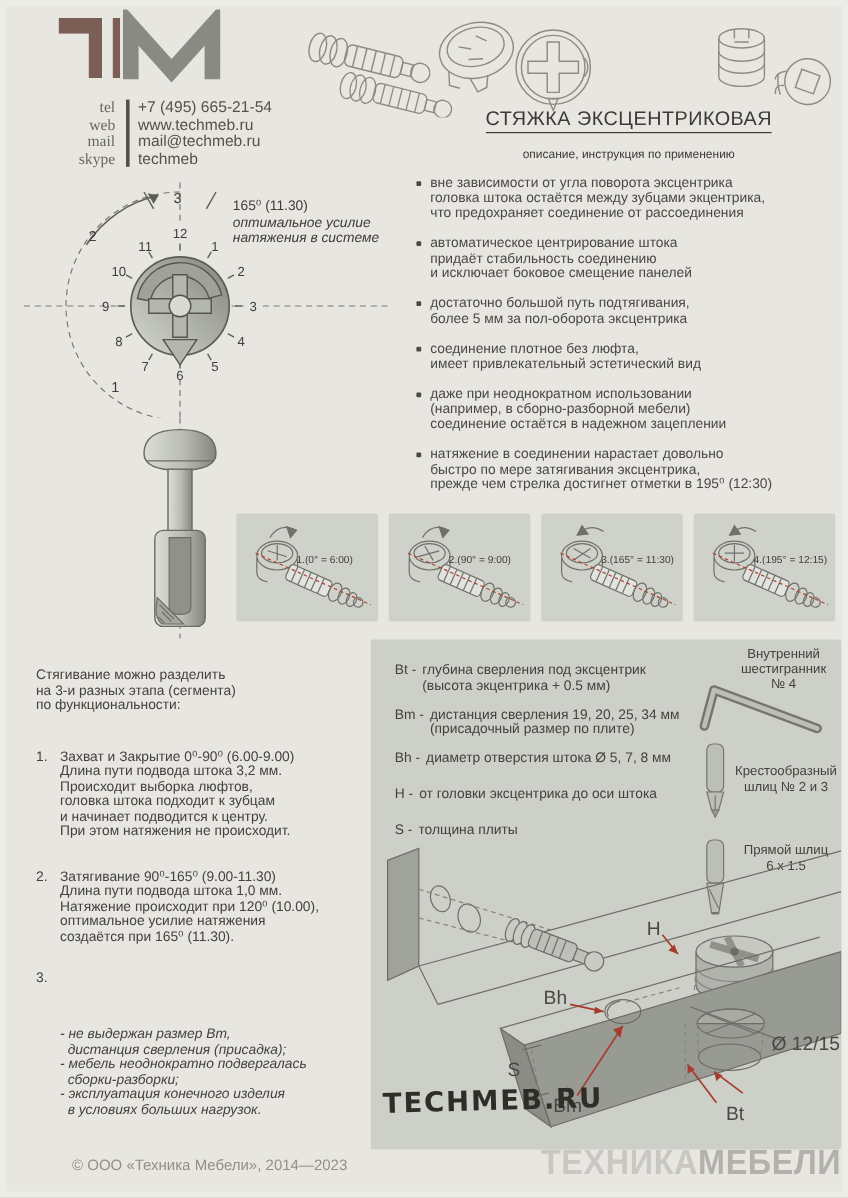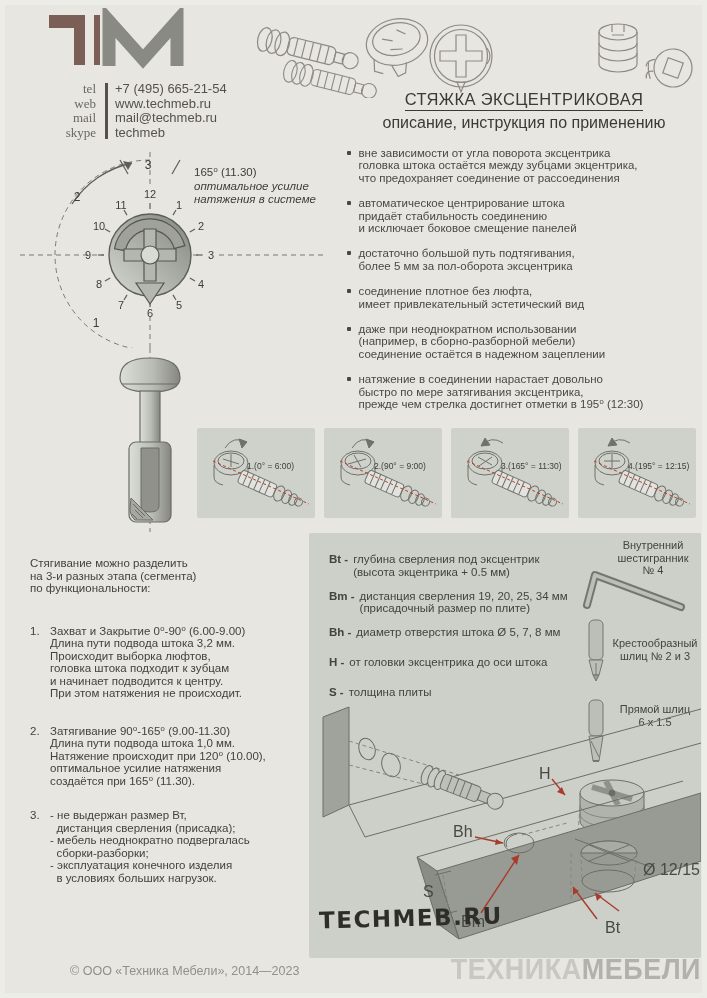--- a/index.html
+++ b/index.html
@@ -17,21 +17,21 @@
   
   .contacts{left:38px;top:82px;display:flex;font-size:13px;line-height:14.6px;}
   .contacts .labels{width:58px;text-align:right;color:#6b6861;font-family:Liberation Serif, serif;}
   .contacts .divider{width:3px;background:#55514a;margin:1px 7px 1px 9px;}
   .contacts .values{color:#55524b;}
 
   
   .titleblock{left:348px;top:90px;width:352px;text-align:center;}
   .title-main{display:inline-block;font-size:16.5px;letter-spacing:.4px;color:#3c3a35;
     border-bottom:1.5px solid #3c3a35;padding-bottom:1px;}
-  .title-sub{font-size:16px;color:#3c3a35;margin-top:3px;}
+  .title-sub{font-size:10px;color:#3c3a35;margin-top:13px;}
 
   
   .features{left:345px;top:147px;width:358px;}
   .feature{display:flex;margin-bottom:13px;font-size:11.5px;line-height:12.4px;color:#4a4843;}
   .feature .dot{flex:none;width:3.5px;height:3.5px;border-radius:1px;background:#4a4843;margin:4px 8px 0 2px;}
 
   
   .clockwrap{left:20px;top:146px;width:310px;height:202px;}
   .clock-caption{position:absolute;left:174px;top:20px;width:140px;font-size:11.5px;line-height:13.5px;color:#3e3c37;}
   .clock-caption .note{font-style:italic;}
@@ -41,34 +41,34 @@
   .stage{top:428px;width:118px;height:90px;background:#cfd2cb;border-radius:2px;}
   .stage-label{position:absolute;right:2px;top:33px;width:66px;font-size:8.5px;color:#3f3d38;text-align:left;padding-left:44px;}
 
   
   .process{left:30px;top:557px;width:295px;font-size:11.5px;line-height:12.5px;color:#44423d;}
   .step{display:flex;}
   .step .num{flex:none;width:20px;}
   .step1{margin-top:30px;}
   .step2{margin-top:25px;}
   .step3{margin-top:22px;}
-  .step .notes{}
+  .step .notes{font-style:italic;margin-top:47px;}
 
   
   .panel{left:309px;top:533px;width:392px;height:425px;background:#cdd0c9;border-radius:2px;}
   .legend{position:absolute;left:20px;top:20px;width:255px;font-size:11.5px;line-height:12.8px;color:#44423d;}
   .legend-item{display:flex;}
-  .legend-item .lkey{flex:none;margin-right:5px;font-weight:bold;}
+  .legend-item .lkey{flex:none;margin-right:5px;}
   .mb11{margin-bottom:11px;} .mb17{margin-bottom:17px;}
   .tool-label{position:absolute;font-size:11px;line-height:12.5px;color:#44423d;text-align:center;}
   .watermark{position:absolute;left:10px;top:372px;font-size:23px;letter-spacing:1.5px;color:#2f2d28;
     font-family:"DejaVu Sans",sans-serif;transform:rotate(-1.5deg);font-weight:bold;}
 
   
-  .copyright{left:70px;top:964px;font-size:12.5px;color:#918f88;}
+  .copyright{left:60px;top:964px;font-size:12.5px;color:#918f88;}
   .footer-logo{right:6px;top:954px;font-size:27px;font-weight:700;letter-spacing:.5px;transform:scaleY(1.08);}
   .footer-logo .p1{color:#c9c7c1;} .footer-logo .p2{color:#b3b1ab;}
 </style>
 </head>
 <body>
 
 <div class="page">
 
   <svg class="abs" style="left:45px;top:8px;" width="180" height="66" viewBox="0 0 180 66">
     <rect x="4" y="7" width="35" height="13" fill="#7b5f56"></rect>

